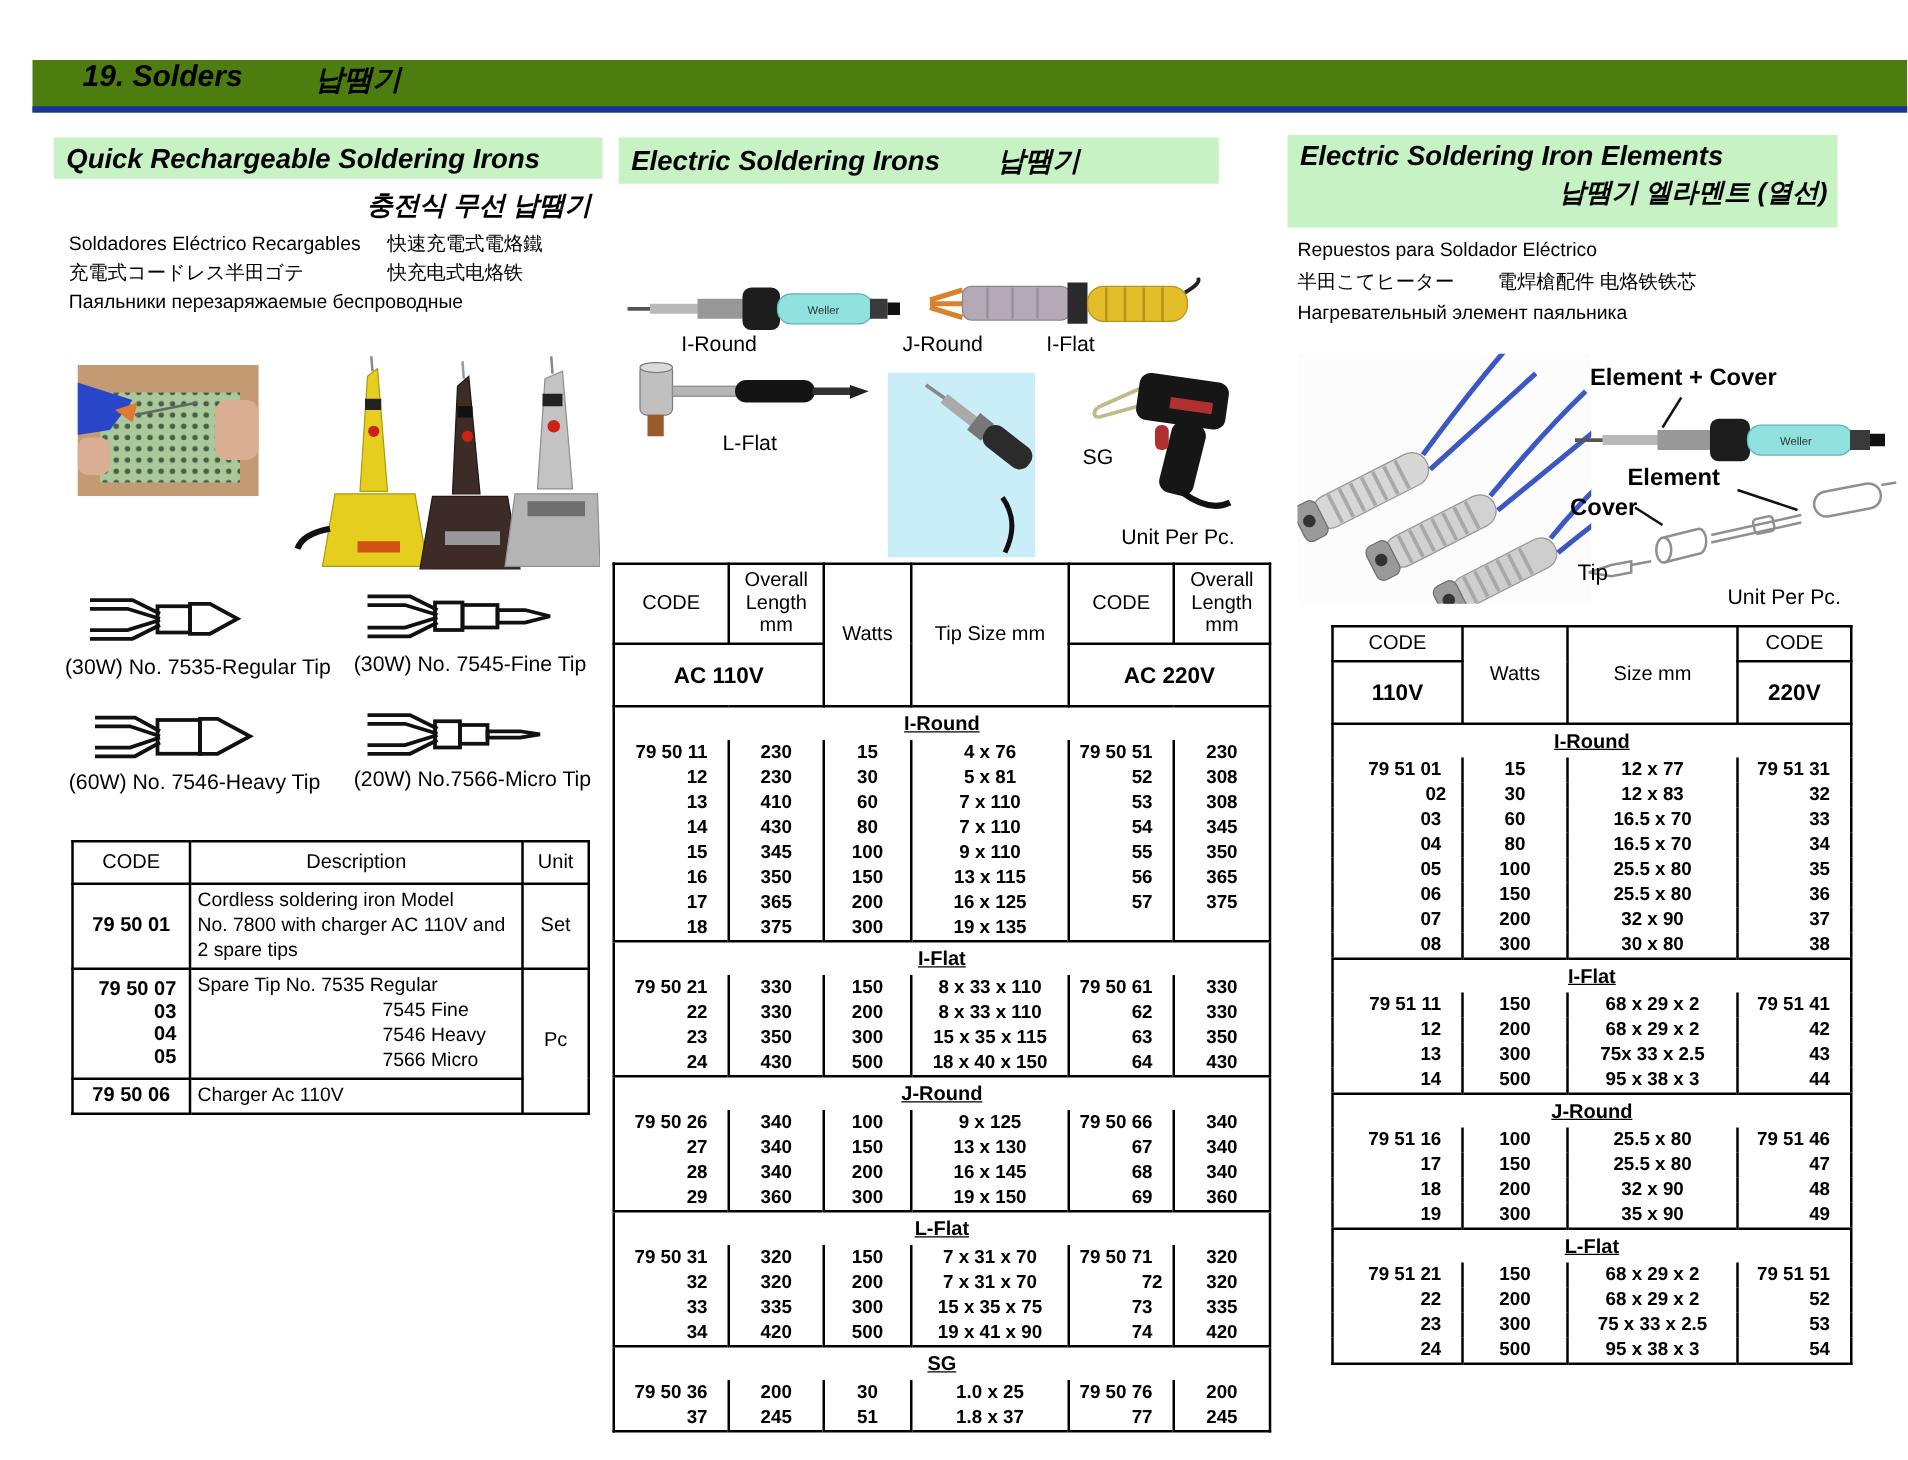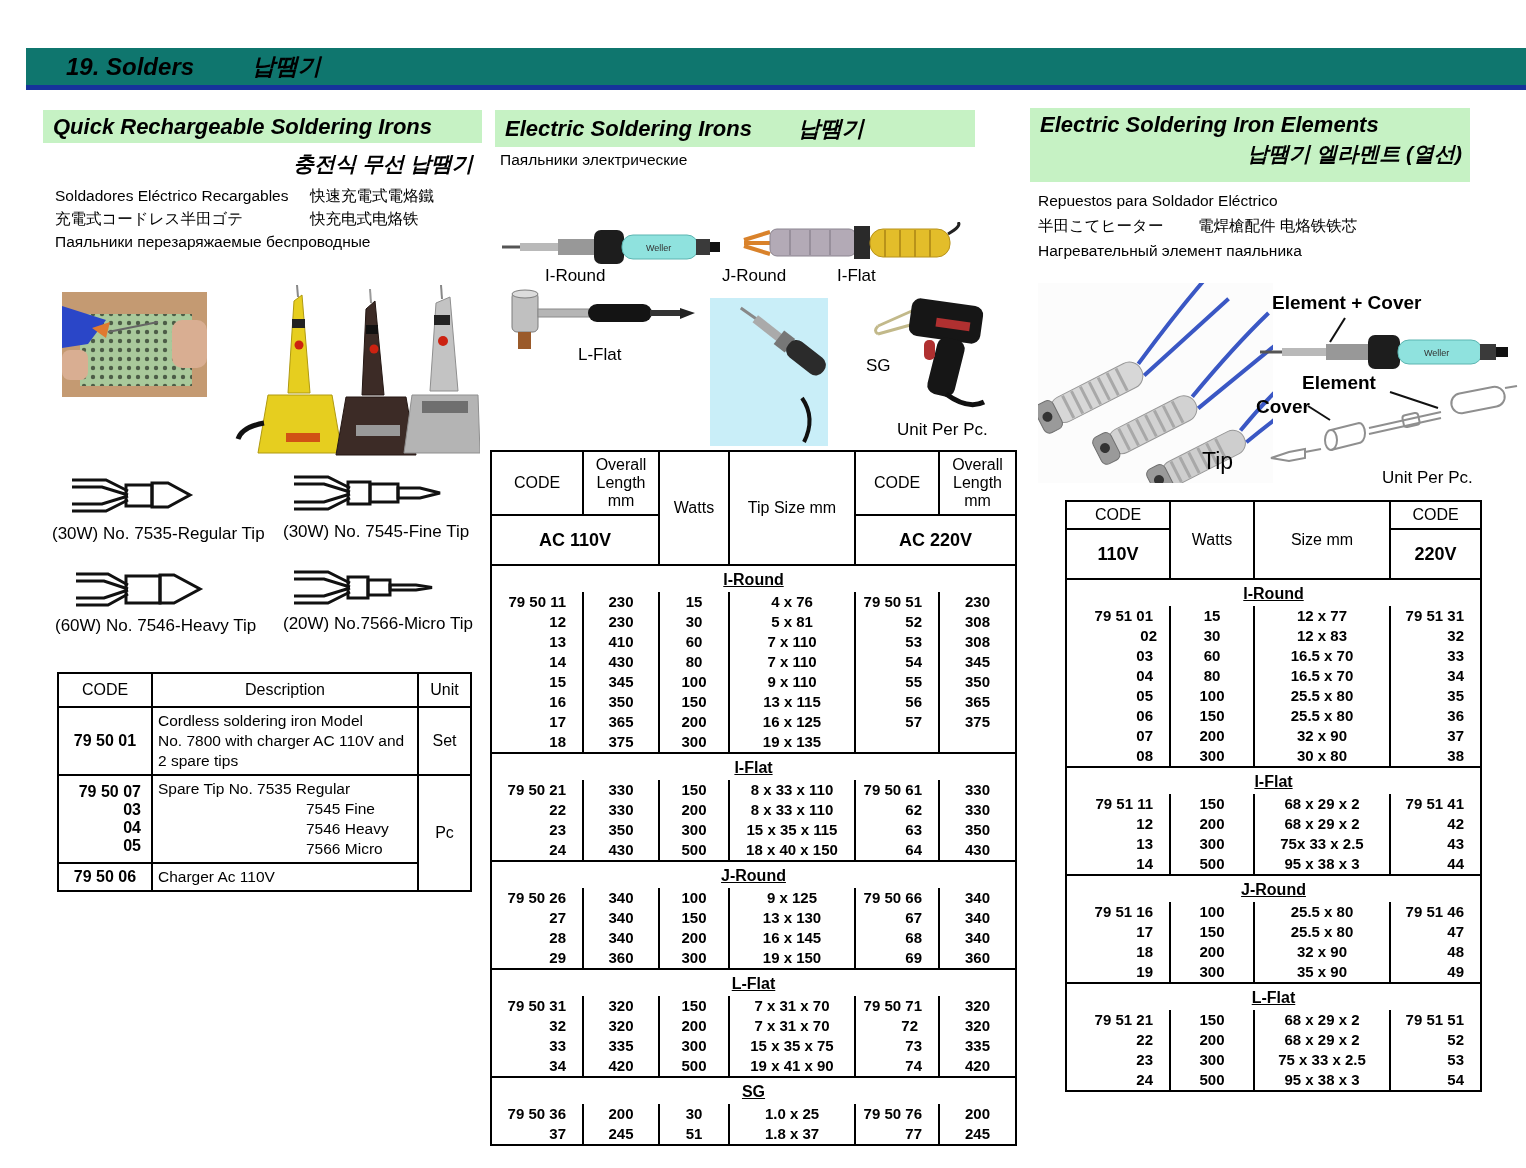--- a/index.html
+++ b/index.html
@@ -1,20 +1,20 @@
 <!DOCTYPE html>
 <html><head>
 <meta charset="utf-8">
 <style>
   html,body{margin:0;padding:0;background:#fff;}
   .page{position:relative;width:1526px;height:1168px;background:#fff;overflow:hidden;
         font-family:"Liberation Sans",sans-serif;color:#000;}
   
-  .band{position:absolute;left:26px;top:48px;right:0;height:37px;background:#0f766e;
-        border-bottom:5px solid #16339b;display:flex;align-items:center;}
+  .band{position:absolute;left:26px;top:48px;right:0;height:37px;background:#4d7c0f;
+        border-bottom:5px solid #16339b;display:flex;align-items:flex-start;}
   .band .t1{font-size:24px;font-weight:bold;font-style:italic;margin-left:40px;}
   .band .t2{font-size:23px;font-weight:bold;font-style:italic;margin-left:58px;}
   
   .gtitle{position:absolute;background:#c6f2c4;font-weight:bold;font-style:italic;
           font-size:22px;padding:4px 8px 3px 10px;box-sizing:border-box;}
   .krsub{position:absolute;font-weight:bold;font-style:italic;font-size:21px;text-align:right;}
   .lang{position:absolute;font-size:15.5px;line-height:23px;}
   .lang .row{display:flex;}
   .lang .a{min-width:255px;}
   
@@ -187,23 +187,20 @@
         </td>
       </tr>
     </tbody>
   </table>
 
   <div class="gtitle" style="left:495px;top:110px;width:480px;">
     <span>Electric Soldering Irons</span>
     <span style="margin-left:40px;">납땜기</span>
   </div>
   <div class="lang" style="left:500px;top:148px;width:470px;">
-    <div class="row">
-        <span>Паяльники электрические</span>
-      </div>
   </div>
 
   <svg class="svgimg" style="left:500px;top:224px;" width="222" height="46" viewBox="0 0 222 46">
     <line x1="2" y1="23" x2="22" y2="23" stroke="#555" stroke-width="3"></line>
     <rect x="20" y="19" width="40" height="8" fill="#b9b9b9"></rect>
     <rect x="58" y="15" width="38" height="16" fill="#989898"></rect>
     <rect x="94" y="6" width="30" height="34" rx="7" fill="#1d1d1d"></rect>
     <rect x="122" y="11" width="76" height="24" rx="11" fill="#8fe2de" stroke="#5cb5b1"></rect>
     <text x="146" y="27" font-size="9" fill="#333">Weller</text>
     <rect x="196" y="15" width="14" height="16" fill="#3a3a3a"></rect>
@@ -435,21 +432,21 @@
           <td class="vline c">150</td>
           <td class="vline c">7 x 31 x 70</td>
           <td class="vline r" style="padding-right: 16px;">79 50 71</td>
           <td class="vline c">320</td>
         </tr>
         <tr>
           <td class="r" style="padding-right: 16px;">32</td>
           <td class="vline c">320</td>
           <td class="vline c">200</td>
           <td class="vline c">7 x 31 x 70</td>
-          <td class="vline r" style="padding-right: 20px;">72</td>
+          <td class="vline r" style="padding-right: 8px;">72</td>
           <td class="vline c">320</td>
         </tr>
         <tr>
           <td class="r" style="padding-right: 16px;">33</td>
           <td class="vline c">335</td>
           <td class="vline c">300</td>
           <td class="vline c">15 x 35 x 75</td>
           <td class="vline r" style="padding-right: 16px;">73</td>
           <td class="vline c">335</td>
         </tr>
@@ -547,21 +544,21 @@
     <line x1="240" y1="20" x2="252" y2="18"></line>
   </svg>
   <svg class="svgimg" style="left:1030px;top:280px;" width="496" height="200" viewBox="0 0 496 200" stroke="#111" stroke-width="2">
     <line x1="315" y1="38" x2="300" y2="62"></line>
     <line x1="360" y1="112" x2="408" y2="128"></line>
     <line x1="278" y1="126" x2="300" y2="140"></line>
   </svg>
   <div class="lbl b" style="left:1272px;top:292px;">Element  + Cover</div>
   <div class="lbl b" style="left:1302px;top:372px;">Element</div>
   <div class="lbl b" style="left:1256px;top:396px;">Cover</div>
-  <div class="lbl" style="left:1202px;top:448px;font-size:23px;">Tip</div>
+  <div class="lbl" style="left:1262px;top:448px;font-size:18px;">Tip</div>
   <div class="note" style="left:1382px;top:468px;">Unit Per Pc.</div>
 
   <table id="right-table" class="dtable">
     <colgroup>
         <col style="width:104px">
         <col style="width:84px">
         <col style="width:136px">
         <col style="width:91px">
       </colgroup>
     <thead>

